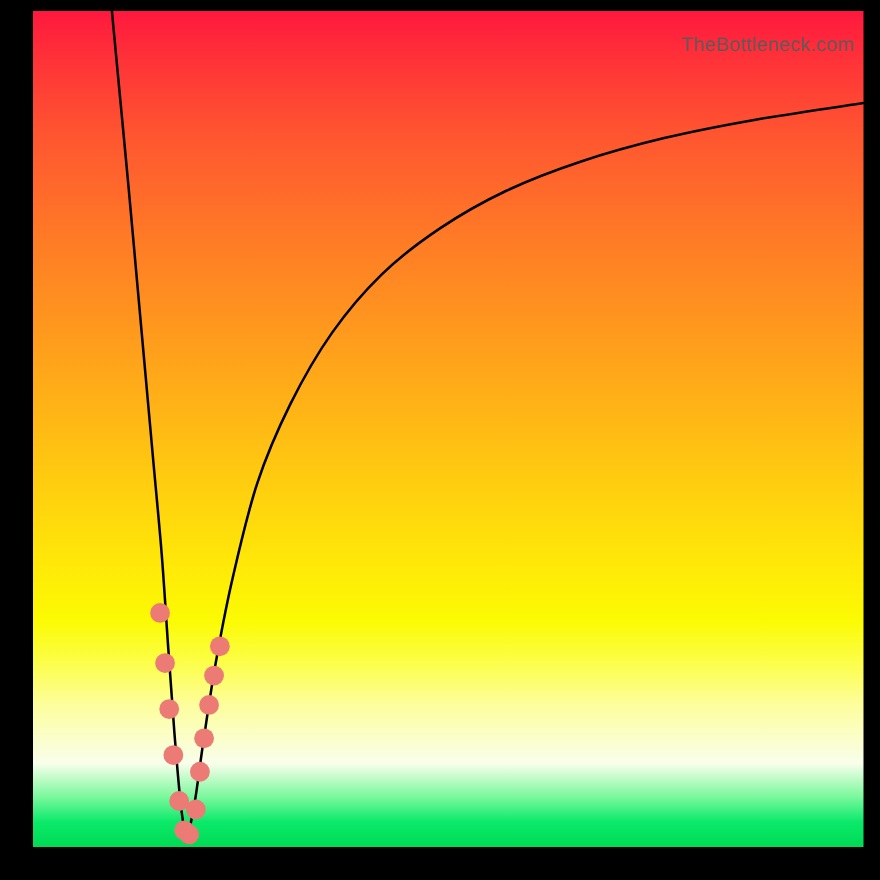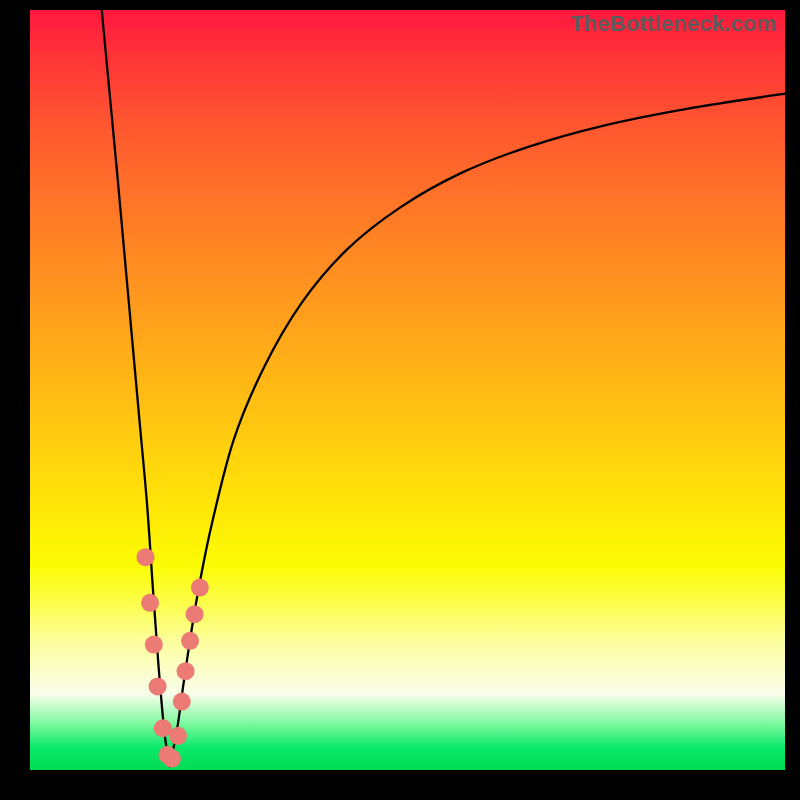--- a/index.html
+++ b/index.html
@@ -35,25 +35,25 @@
       #fcfe4a 78%,
       #fdfe9c 83%,
       #f9feeb 90%,
       #7af89d 94%,
       #0be96a 97%,
       #00db54 100%
     );
   }
   .watermark {
     position: absolute;
-    top: 1px;
+    top: 20px;
     right: 8px;
     color: #5b5b5b;
-    font-size: 22px;
-    font-weight: 700;
+    font-size: 18px;
+    font-weight: 400;
     letter-spacing: 0.2px;
     user-select: none;
   }
   svg.curves {
     position: absolute;
     left: 0;
     top: 0;
     width: 755px;
     height: 760px;
     overflow: visible;

